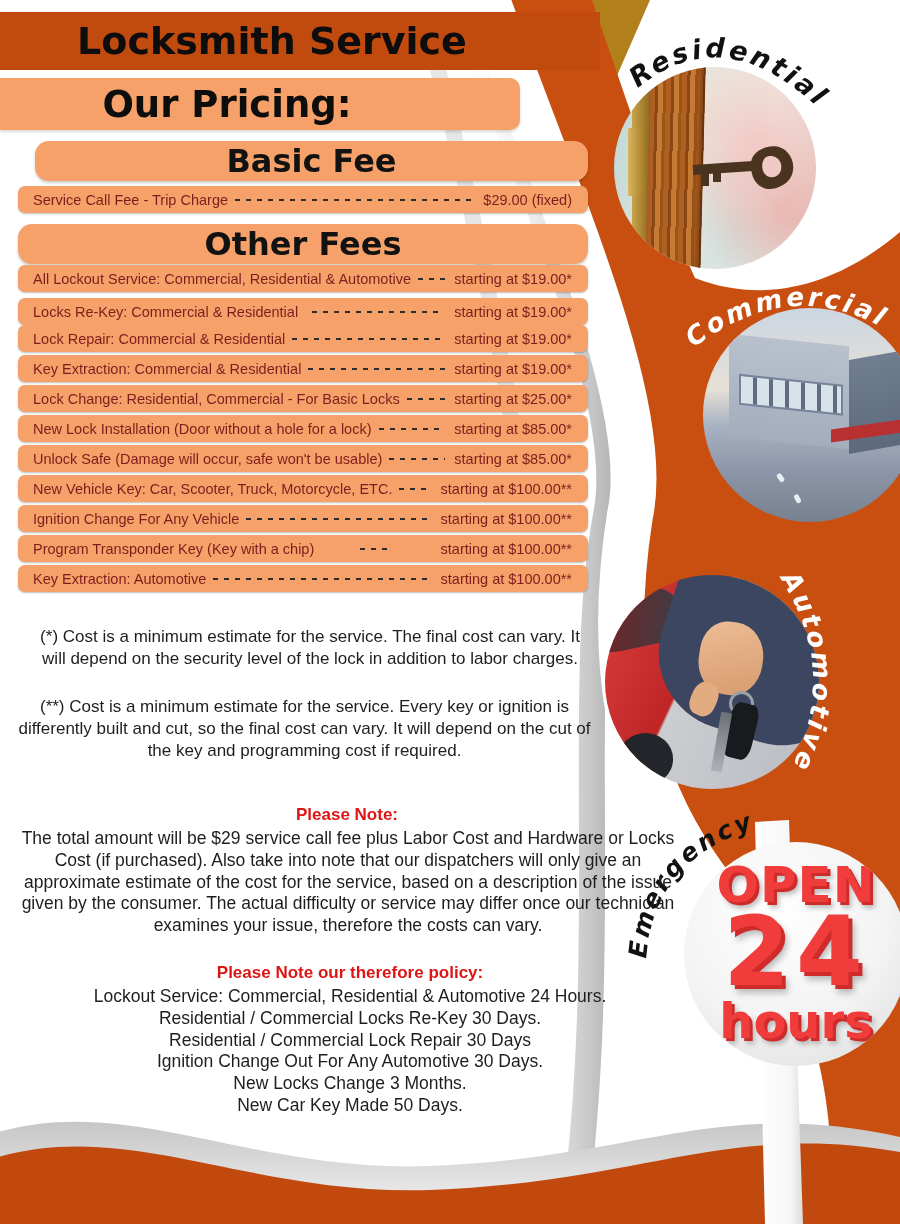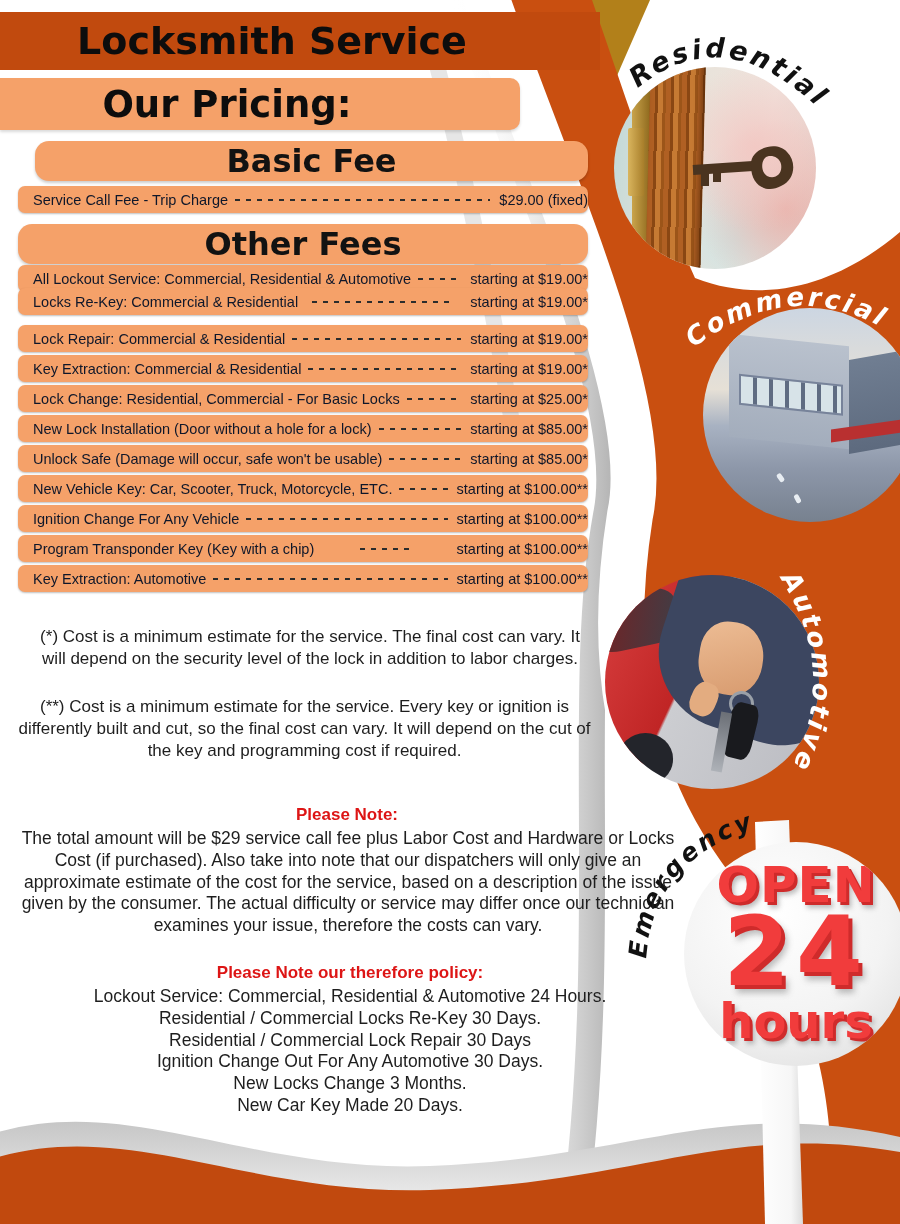--- a/index.html
+++ b/index.html
@@ -81,22 +81,22 @@
     border-radius:0 10px 10px 0;display:flex;align-items:center;justify-content:center;
     font-family:"DejaVu Sans", sans-serif;font-weight:800;font-size:37px;color:#0d0d0d;
     padding-right:66px;box-sizing:border-box;box-shadow:0 2px 3px rgba(0,0,0,.15);}
   .sec-header{position:absolute;background:#f5a169;border-radius:14px;
     display:flex;align-items:center;justify-content:center;
     font-family:"DejaVu Sans", sans-serif;font-weight:800;font-size:32px;color:#121212;
     box-shadow:0 2px 3px rgba(0,0,0,.2);}
   #basic-header{left:35px;top:141px;width:553px;height:40px;}
   #other-header{left:18px;top:224px;width:570px;height:40px;}
   .fee-row{position:absolute;left:18px;width:570px;height:27px;background:#f5a169;border-radius:7px;
-    display:flex;align-items:center;padding:0 0 0 15px;box-sizing:border-box;
-    font-size:14.5px;color:#0f172a;box-shadow:0 1px 2px rgba(0,0,0,.25);}
+    display:flex;align-items:center;padding:0 16px 0 15px;box-sizing:border-box;
+    font-size:14.5px;color:#7f1d1d;box-shadow:0 1px 2px rgba(0,0,0,.25);}
   .fee-row .lbl{white-space:nowrap;}
   .fee-row .prc{white-space:nowrap;}
   .fee-row .dash{flex:1;height:2px;min-width:24px;margin:1px 9px 0 7px;align-self:center;
     background:repeating-linear-gradient(90deg,#2c2c2c 0 5px,transparent 5px 11px);}
   .footnote{position:absolute;text-align:center;font-size:17px;line-height:22px;color:#1e1e1e;}
   .note-head{position:absolute;text-align:center;font-weight:bold;font-size:17px;color:#dd1515;}
   .note-body{position:absolute;text-align:center;font-size:17.5px;line-height:21.8px;color:#1e1e1e;}
   .warranty-line{text-align:center;font-size:17.5px;line-height:21.8px;color:#1e1e1e;}
 </style>
 </head>
@@ -217,21 +217,21 @@
       <span class="prc">$29.00 (fixed)</span>
     </div>
 
     <div class="sec-header" id="other-header">Other Fees</div>
 
     <div class="fee-row" style="top:265px;">
       <span class="lbl">All Lockout Service: Commercial, Residential &amp; Automotive</span>
       <span class="dash"></span>
       <span class="prc">starting at $19.00*</span>
     </div>
-    <div class="fee-row" style="top:288px;gap:7px;">
+    <div class="fee-row" style="top:298px;gap:7px;">
       <span class="lbl">Locks Re-Key: Commercial &amp; Residential</span>
       <span class="dash"></span>
       <span class="prc">starting at $19.00*</span>
     </div>
     <div class="fee-row" style="top:325px;">
       <span class="lbl">Lock Repair: Commercial &amp; Residential</span>
       <span class="dash"></span>
       <span class="prc">starting at $19.00*</span>
     </div>
     <div class="fee-row" style="top:355px;">
@@ -281,16 +281,16 @@
     <div class="note-head" style="left:17px;top:805px;width:660px;">Please Note:</div>
     <div class="note-body" style="left:17px;top:828px;width:662px;">The total amount will be $29 service call fee plus Labor Cost and Hardware or Locks Cost (if purchased). Also take into note that our dispatchers will only give an approximate estimate of the cost for the service, based on a description of the issue given by the consumer. The actual difficulty or service may differ once our technician examines your issue, therefore the costs can vary.</div>
 
     <div class="note-head" style="left:20px;top:963px;width:660px;">Please Note our therefore policy:</div>
     <div class="abs" style="left:20px;top:986px;width:660px;">
       <div class="warranty-line">Lockout Service: Commercial, Residential &amp; Automotive 24 Hours.</div>
       <div class="warranty-line">Residential / Commercial Locks Re-Key 30 Days.</div>
       <div class="warranty-line">Residential / Commercial Lock Repair 30 Days</div>
       <div class="warranty-line">Ignition Change Out For Any Automotive 30 Days.</div>
       <div class="warranty-line">New Locks Change 3 Months.</div>
-      <div class="warranty-line">New Car Key Made 20 Days.</div>
+      <div class="warranty-line">New Car Key Made 50 Days.</div>
     </div>
   </div>
 </div>
 
 </body></html>

